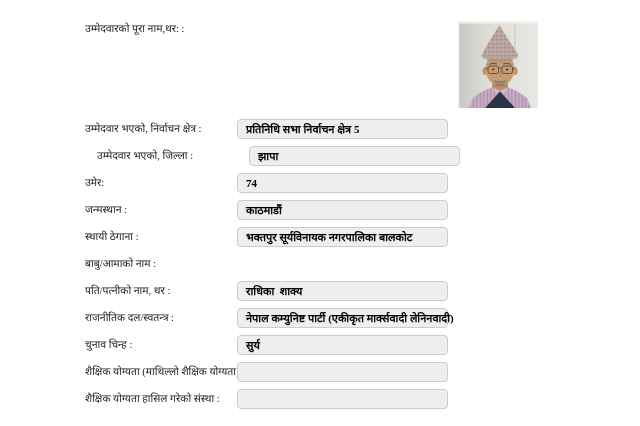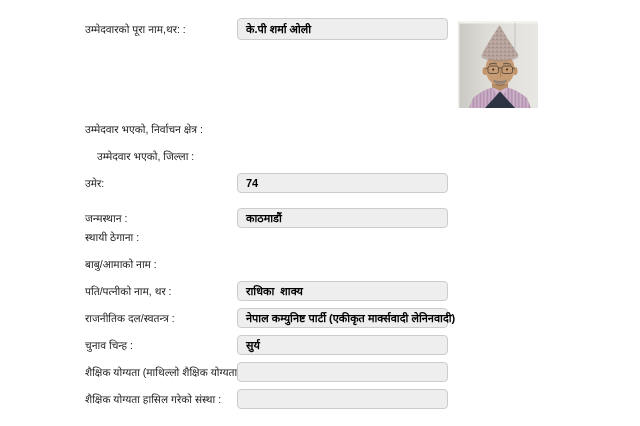--- a/index.html
+++ b/index.html
@@ -10,21 +10,21 @@
     --value-text:#000000;
   }
   html,body{margin:0;padding:0;background:var(--page-bg);}
   .page{
     position:relative;
     width:640px;height:426px;
     background:var(--page-bg);
     font-family:"Liberation Sans","DejaVu Sans",sans-serif;
     overflow:hidden;
   }
-  .row{position:absolute;left:0;width:640px;}
+  .row{position:absolute;left:0;width:640px;font-family:Liberation Serif, serif;}
   .lbl{
     position:absolute;left:85px;top:50%;
     transform:translateY(-50%);
     font-size:10.5px;color:var(--label-text);
     white-space:nowrap;line-height:14px;
   }
   .field{
     position:absolute;left:237px;top:0;bottom:0;width:211px;
     background:var(--field-bg);
     border:1px solid var(--field-border);
@@ -43,49 +43,55 @@
   .photo svg{display:block;}
 </style>
 </head>
 <body>
 
 <div class="page">
 
   <div id="form-rows">
   <div class="row" style="top: 18px; height: 22px;">
     <label class="lbl">उम्मेदवारको पूरा नाम,थर: :</label>
-    <div class="field">
-      <span class="val">के.पी शर्मा ओली</span>
-    </div>
   </div>
 
   <div class="row" style="top: 119px; height: 20px; text-align: center;">
     <label class="lbl">उम्मेदवार भएको, निर्वाचन क्षेत्र :</label>
+    <div class="field">
+      <span class="val">प्रतिनिधि सभा निर्वाचन क्षेत्र 5</span>
+    </div>
   </div>
 
   <div class="row" style="top: 146px; height: 20px; margin-left: 12px;">
     <label class="lbl">उम्मेदवार भएको, जिल्ला :</label>
+    <div class="field">
+      <span class="val">झापा</span>
+    </div>
   </div>
 
   <div class="row" style="top: 173px; height: 20px;">
     <label class="lbl">उमेर:</label>
     <div class="field">
       <span class="val">74</span>
     </div>
   </div>
 
-  <div class="row" style="top: 200px; height: 20px; margin-top: 8px;">
+  <div class="row" style="top: 200px; height: 20px;">
     <label class="lbl">जन्मस्थान :</label>
     <div class="field">
       <span class="val">काठमाडौं</span>
     </div>
   </div>
 
   <div class="row" style="top: 227px; height: 20px;">
     <label class="lbl">स्थायी ठेगाना :</label>
+    <div class="field">
+      <span class="val">भक्तपुर सूर्यविनायक नगरपालिका बालकोट</span>
+    </div>
   </div>
 
   <div class="row" style="top: 254px; height: 20px; text-align: center;">
     <label class="lbl">बाबु/आमाको नाम :</label>
   </div>
 
   <div class="row" style="top: 281px; height: 20px;">
     <label class="lbl">पति/पत्नीको नाम, थर :</label>
     <div class="field">
       <span class="val">राधिका  शाक्य</span>

